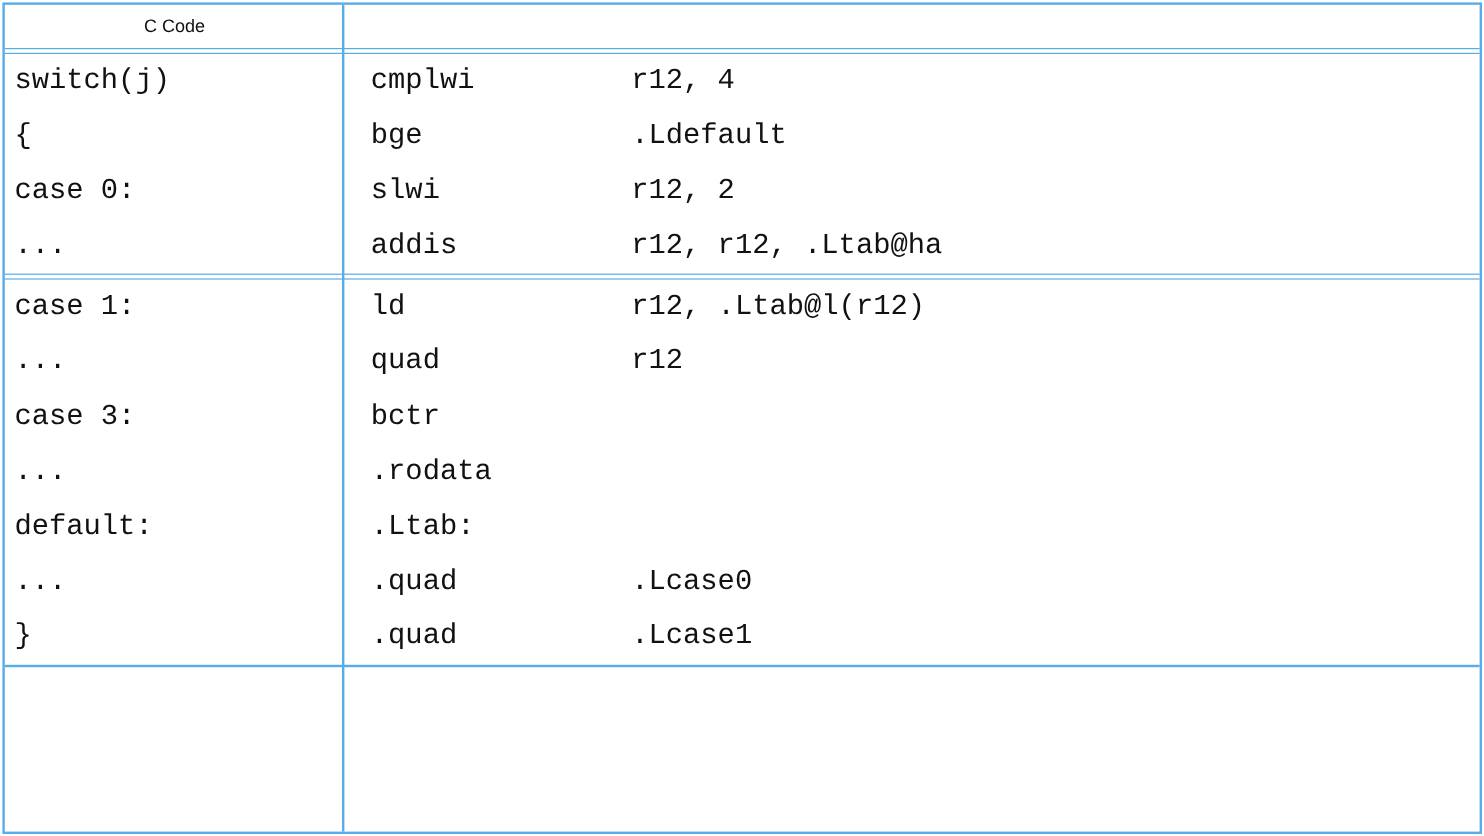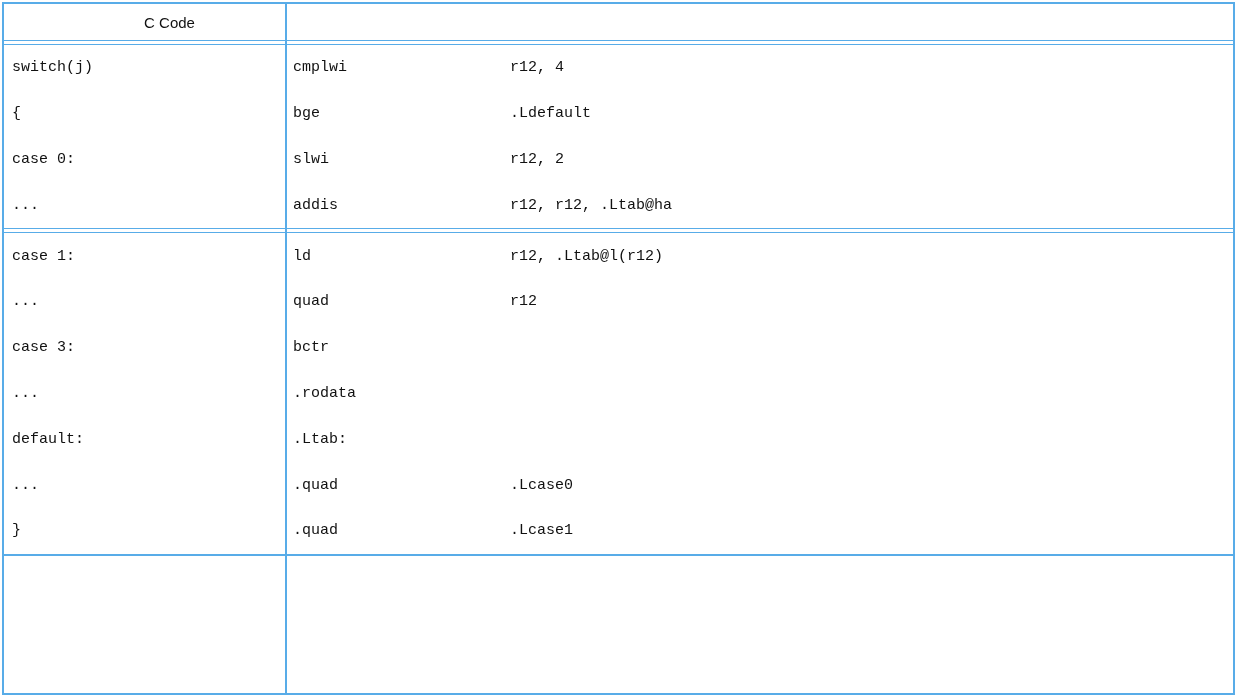--- a/index.html
+++ b/index.html
@@ -29,21 +29,20 @@
     top:0;
     bottom:0;
     width:2px;
     background:var(--border);
   }
   .header-row{
     display:grid;
     grid-template-columns:283px 1fr;
     height:36px;
     align-items:center;
-    padding-left:24px;
   }
   .header-cell{
     text-align:center;
     font-family:"Liberation Sans", sans-serif;
     font-size:15px;
     color:var(--text);
   }
   .sep-double{
     height:5px;
     box-sizing:border-box;
@@ -57,30 +56,30 @@
   }
   .section{
     display:block;
   }
   .row{
     display:grid;
     grid-template-columns:283px 1fr;
     height:45.8px;
     align-items:center;
     font-family:"Liberation Mono", "DejaVu Sans Mono", monospace;
-    font-size:15px;
+    font-size:24px;
     color:var(--text);
     white-space:pre;
   }
   .c-cell{
     padding-left:8px;
     overflow:hidden;
   }
   .asm-cell{
-    padding-left:6px;
+    padding-left:22px;
     overflow:hidden;
   }
   .op{
     display:inline-block;
     width:217px;
     vertical-align:baseline;
   }
   .args{
     display:inline-block;
   }

